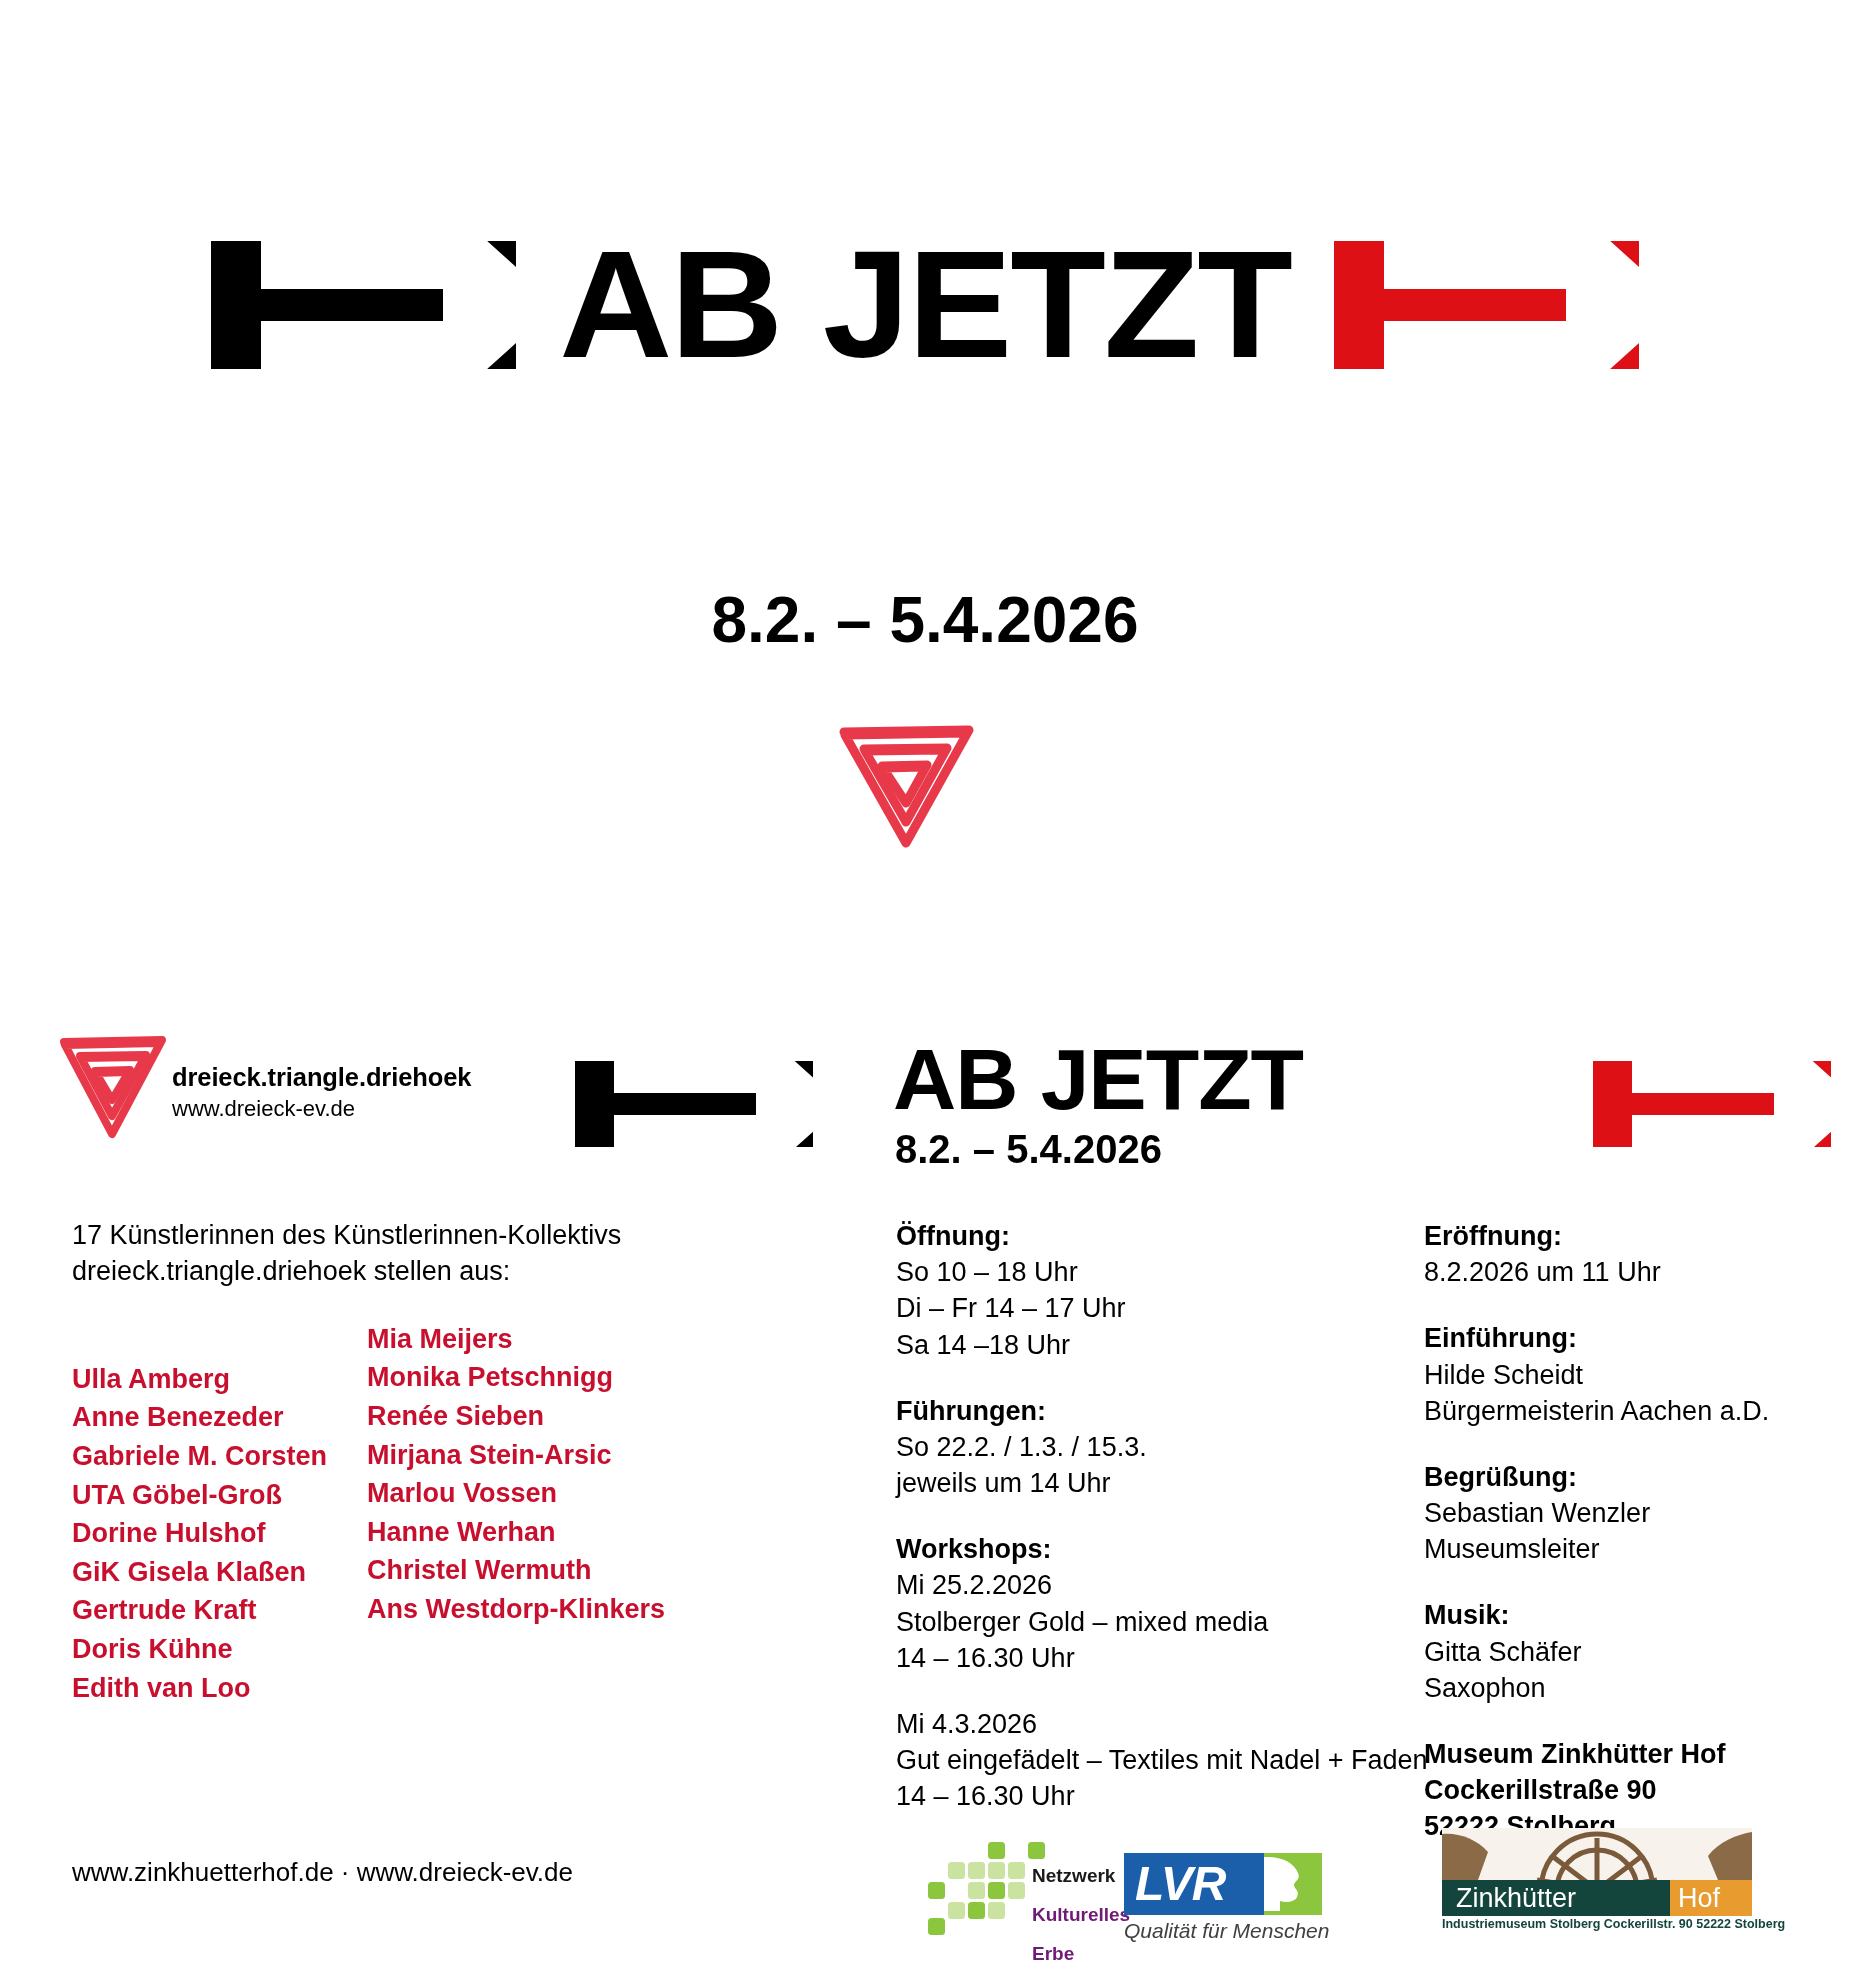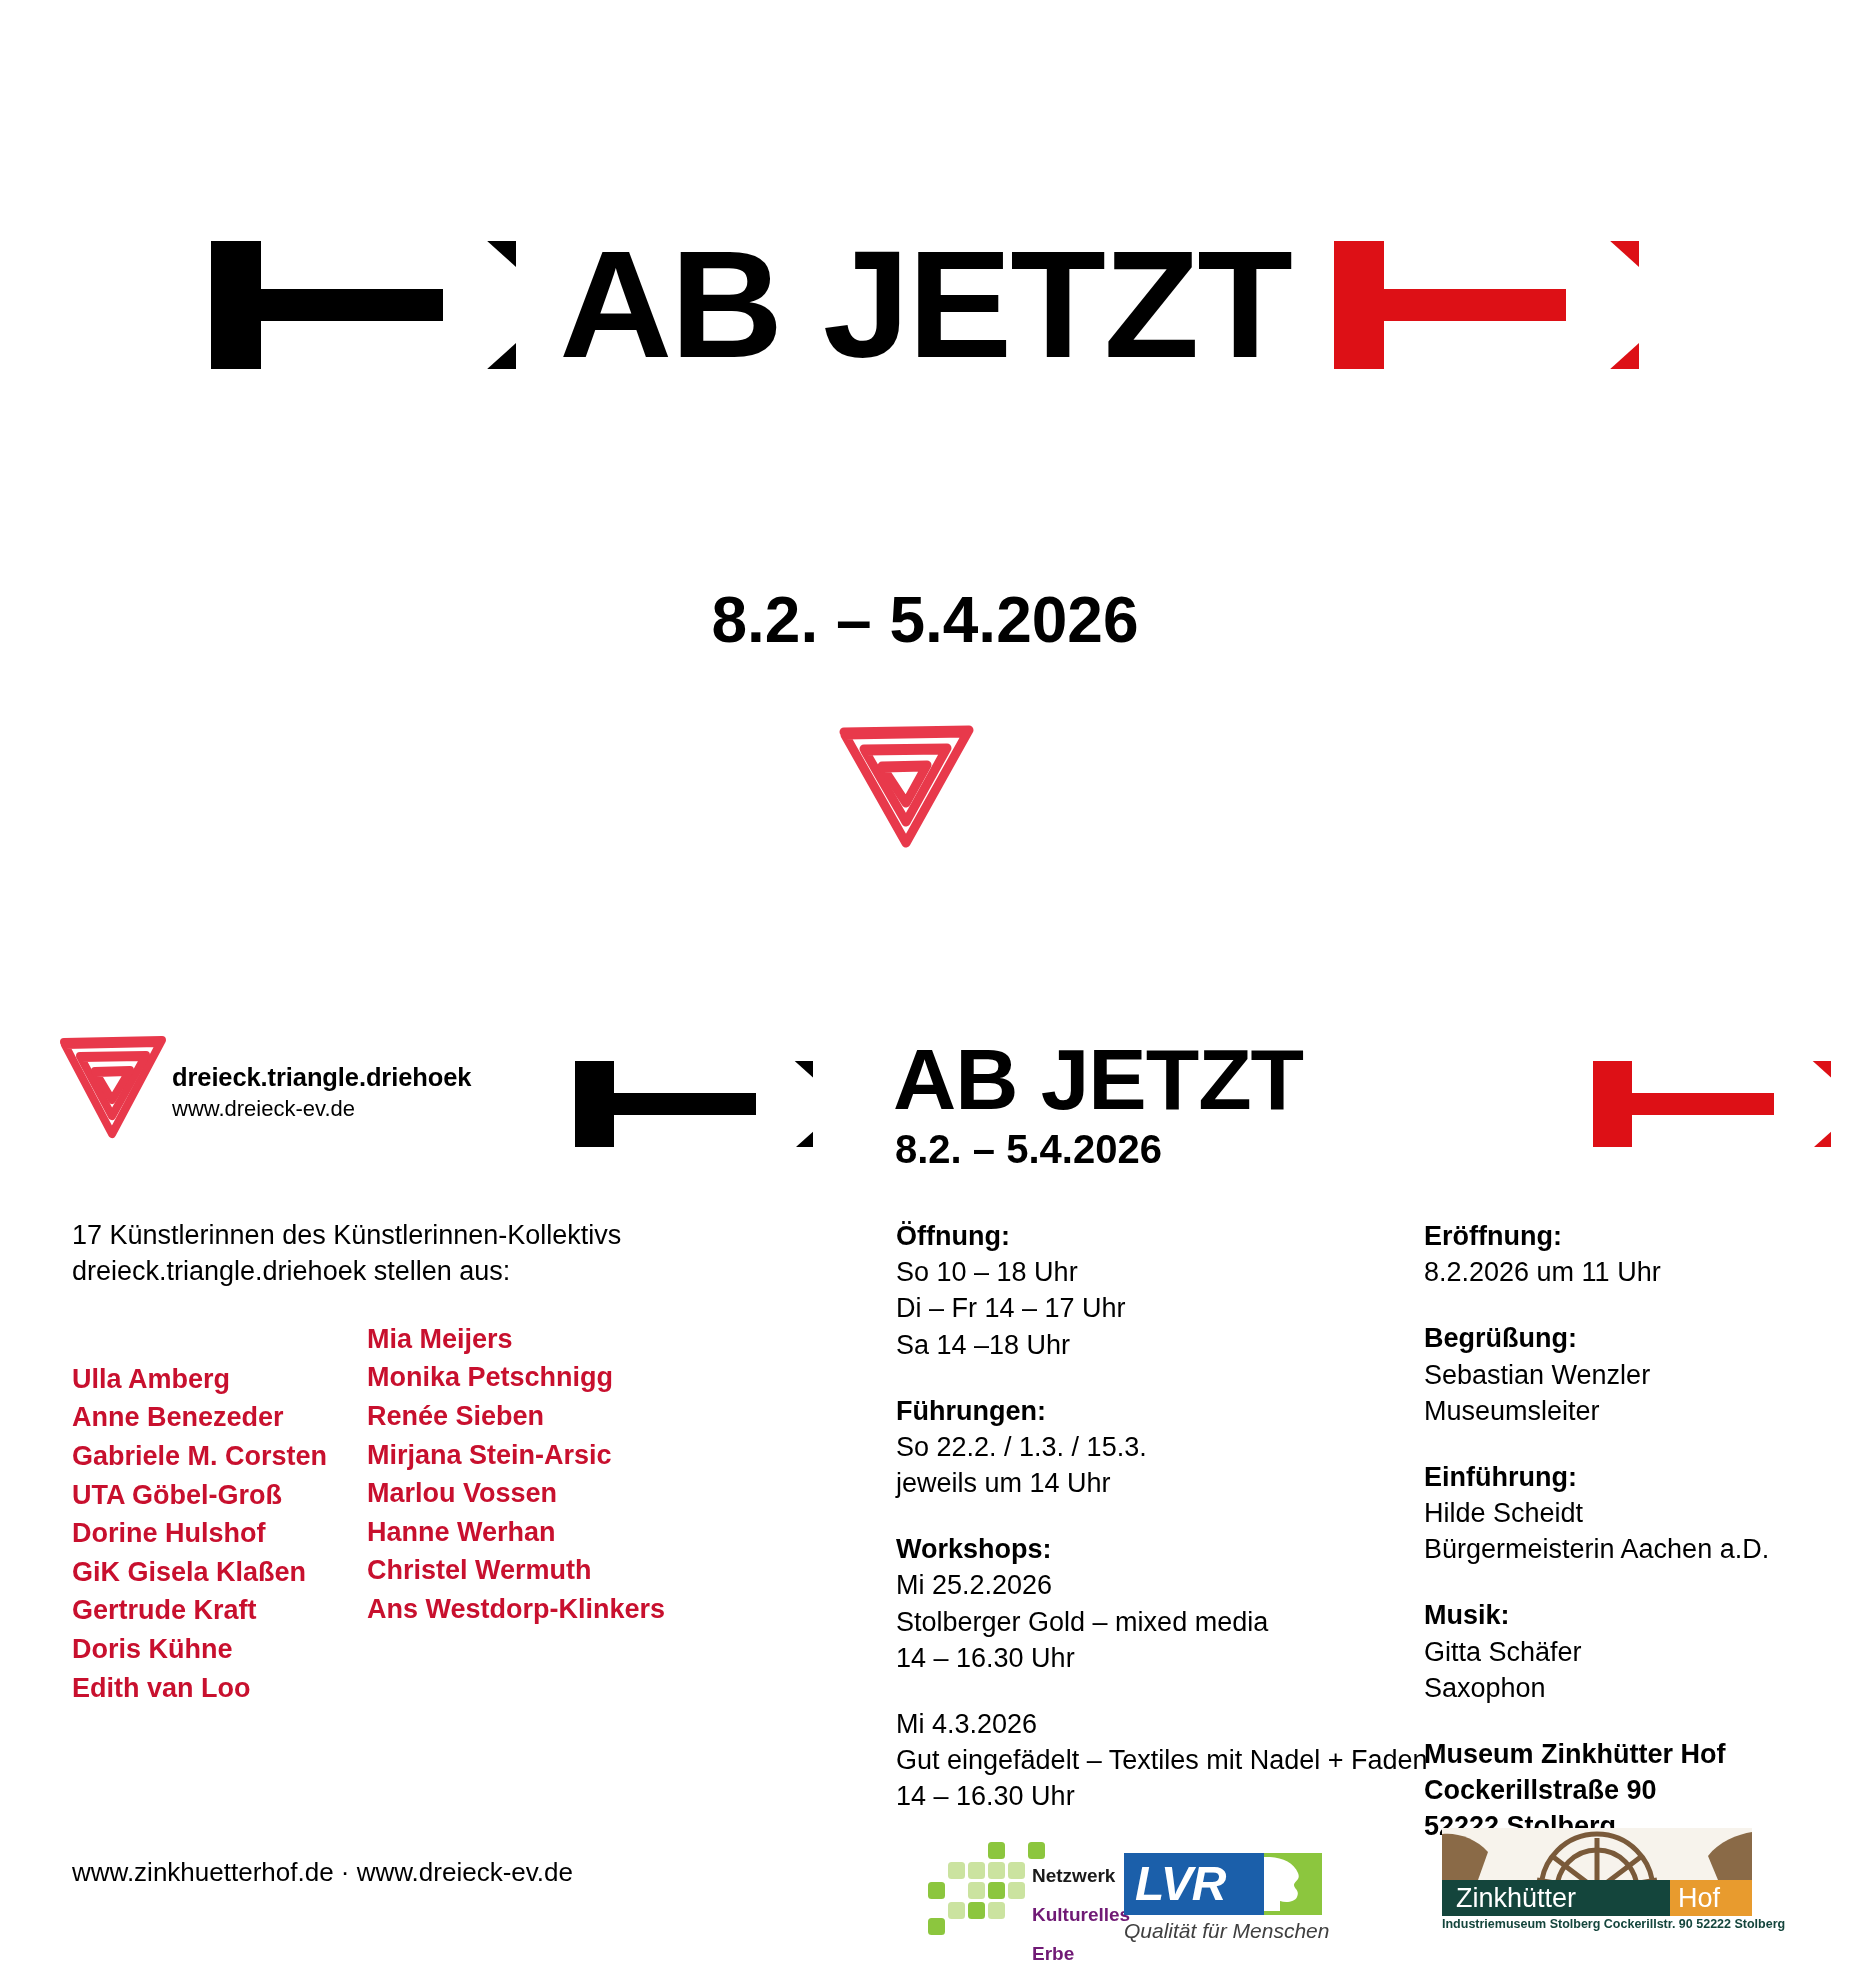--- a/index.html
+++ b/index.html
@@ -468,29 +468,29 @@
 </div>
 
 <div class="col col-right">
 
   <div class="blk">
     <div class="hd">Eröffnung:</div>
     <div class="ln">8.2.2026 um 11 Uhr</div>
   </div>
 
   <div class="blk">
+    <div class="hd">Einführung:</div>
+    <div class="ln">Hilde Scheidt</div>
+    <div class="ln">Bürgermeisterin Aachen a.D.</div>
+  </div>
+
+  <div class="blk">
     <div class="hd">Begrüßung:</div>
     <div class="ln">Sebastian Wenzler</div>
     <div class="ln">Museumsleiter</div>
-  </div>
-
-  <div class="blk">
-    <div class="hd">Einführung:</div>
-    <div class="ln">Hilde Scheidt</div>
-    <div class="ln">Bürgermeisterin Aachen a.D.</div>
   </div>
 
   <div class="blk">
     <div class="hd">Musik:</div>
     <div class="ln">Gitta Schäfer</div>
     <div class="ln">Saxophon</div>
   </div>
 
   <div class="blk addr">
     <div class="ln">Museum Zinkhütter Hof</div>

